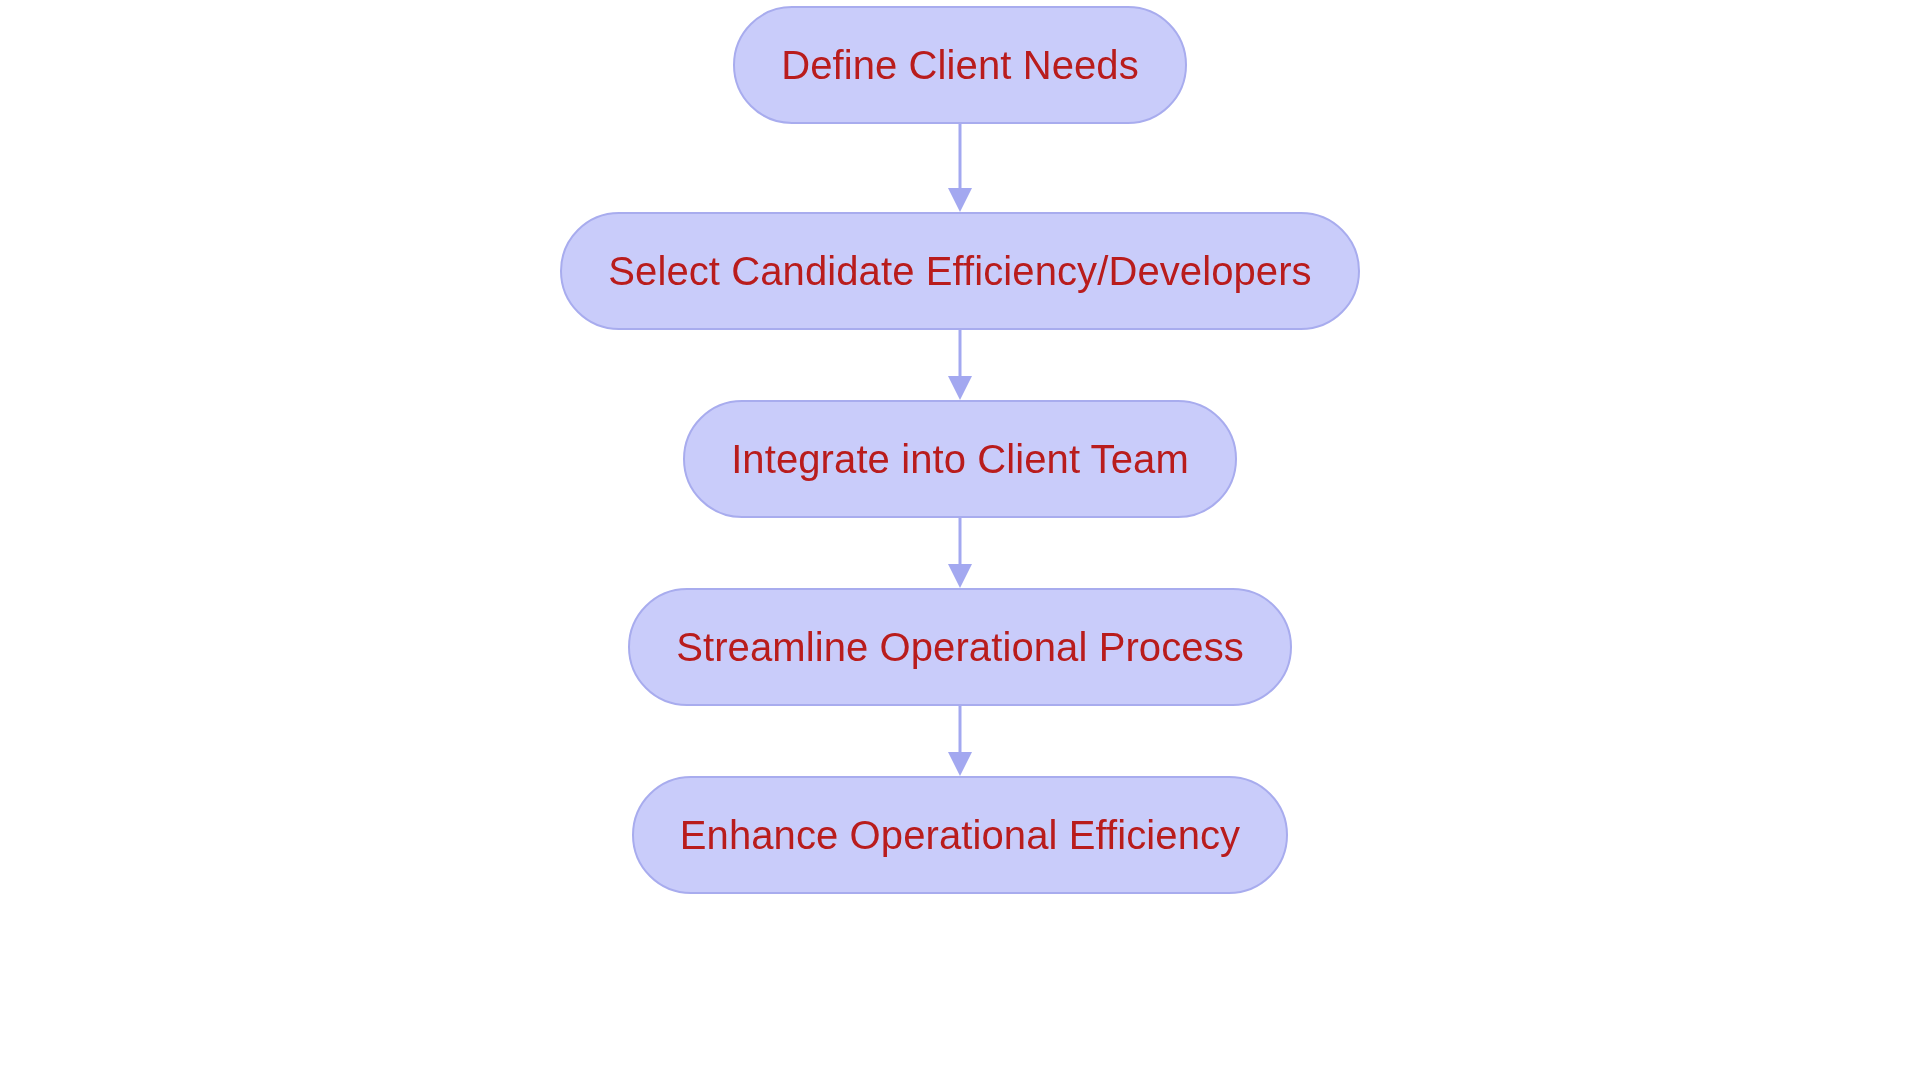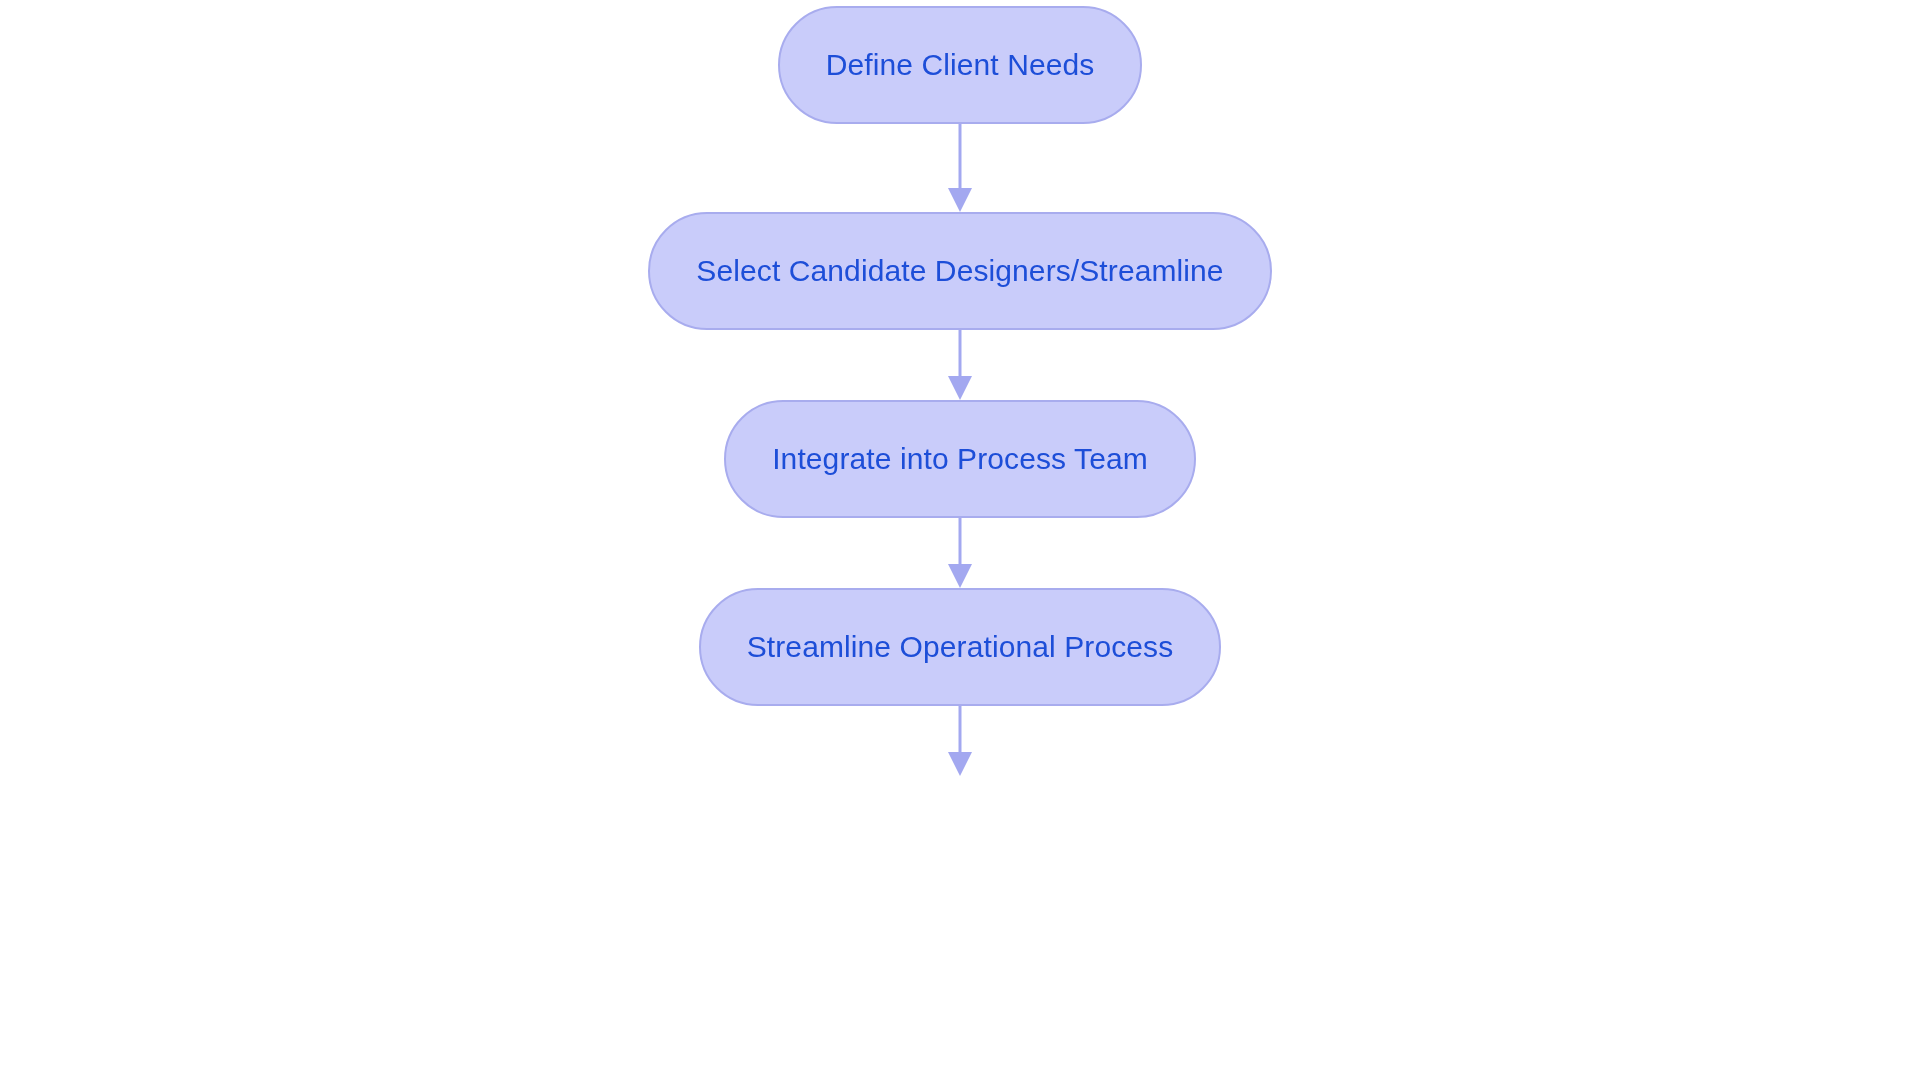--- a/index.html
+++ b/index.html
@@ -40,24 +40,24 @@
     align-items: center;
     justify-content: center;
     background: #c9ccfa;
     border: 2px solid #a8acee;
     border-radius: 59px;
     padding: 0 46px;
     flex: none;
   }
 
   .flow-node-label {
-    font-size: 30px;
+    font-size: 40px;
     font-weight: 400;
     line-height: 1;
-    color: #1d4ed8;
+    color: #b91c1c;
     white-space: nowrap;
     letter-spacing: 0.1px;
   }
 
   .flow-connector {
     position: relative;
     width: 40px;
     flex: none;
     display: block;
   }
@@ -89,47 +89,50 @@
     </div>
 
     <div class="flow-connector gap-1">
       <svg viewBox="0 0 40 88" preserveAspectRatio="none" aria-hidden="true">
         <line x1="20" y1="0" x2="20" y2="68" stroke="#a3a8f0" stroke-width="3"></line>
         <polygon points="20,88 8,64 32,64" fill="#a3a8f0"></polygon>
       </svg>
     </div>
 
     <div class="flow-node">
-      <span class="flow-node-label">Select Candidate Designers/Streamline</span>
+      <span class="flow-node-label">Select Candidate Efficiency/Developers</span>
     </div>
 
     <div class="flow-connector gap-2">
       <svg viewBox="0 0 40 70" preserveAspectRatio="none" aria-hidden="true">
         <line x1="20" y1="0" x2="20" y2="50" stroke="#a3a8f0" stroke-width="3"></line>
         <polygon points="20,70 8,46 32,46" fill="#a3a8f0"></polygon>
       </svg>
     </div>
 
     <div class="flow-node">
-      <span class="flow-node-label">Integrate into Process Team</span>
+      <span class="flow-node-label">Integrate into Client Team</span>
     </div>
 
     <div class="flow-connector gap-3">
       <svg viewBox="0 0 40 70" preserveAspectRatio="none" aria-hidden="true">
         <line x1="20" y1="0" x2="20" y2="50" stroke="#a3a8f0" stroke-width="3"></line>
         <polygon points="20,70 8,46 32,46" fill="#a3a8f0"></polygon>
       </svg>
     </div>
 
     <div class="flow-node">
       <span class="flow-node-label">Streamline Operational Process</span>
     </div>
 
     <div class="flow-connector gap-4">
       <svg viewBox="0 0 40 70" preserveAspectRatio="none" aria-hidden="true">
         <line x1="20" y1="0" x2="20" y2="50" stroke="#a3a8f0" stroke-width="3"></line>
         <polygon points="20,70 8,46 32,46" fill="#a3a8f0"></polygon>
       </svg>
     </div>
 
+    <div class="flow-node">
+      <span class="flow-node-label">Enhance Operational Efficiency</span>
+    </div>
 
   </div>
 </div>
 
 </body></html>

